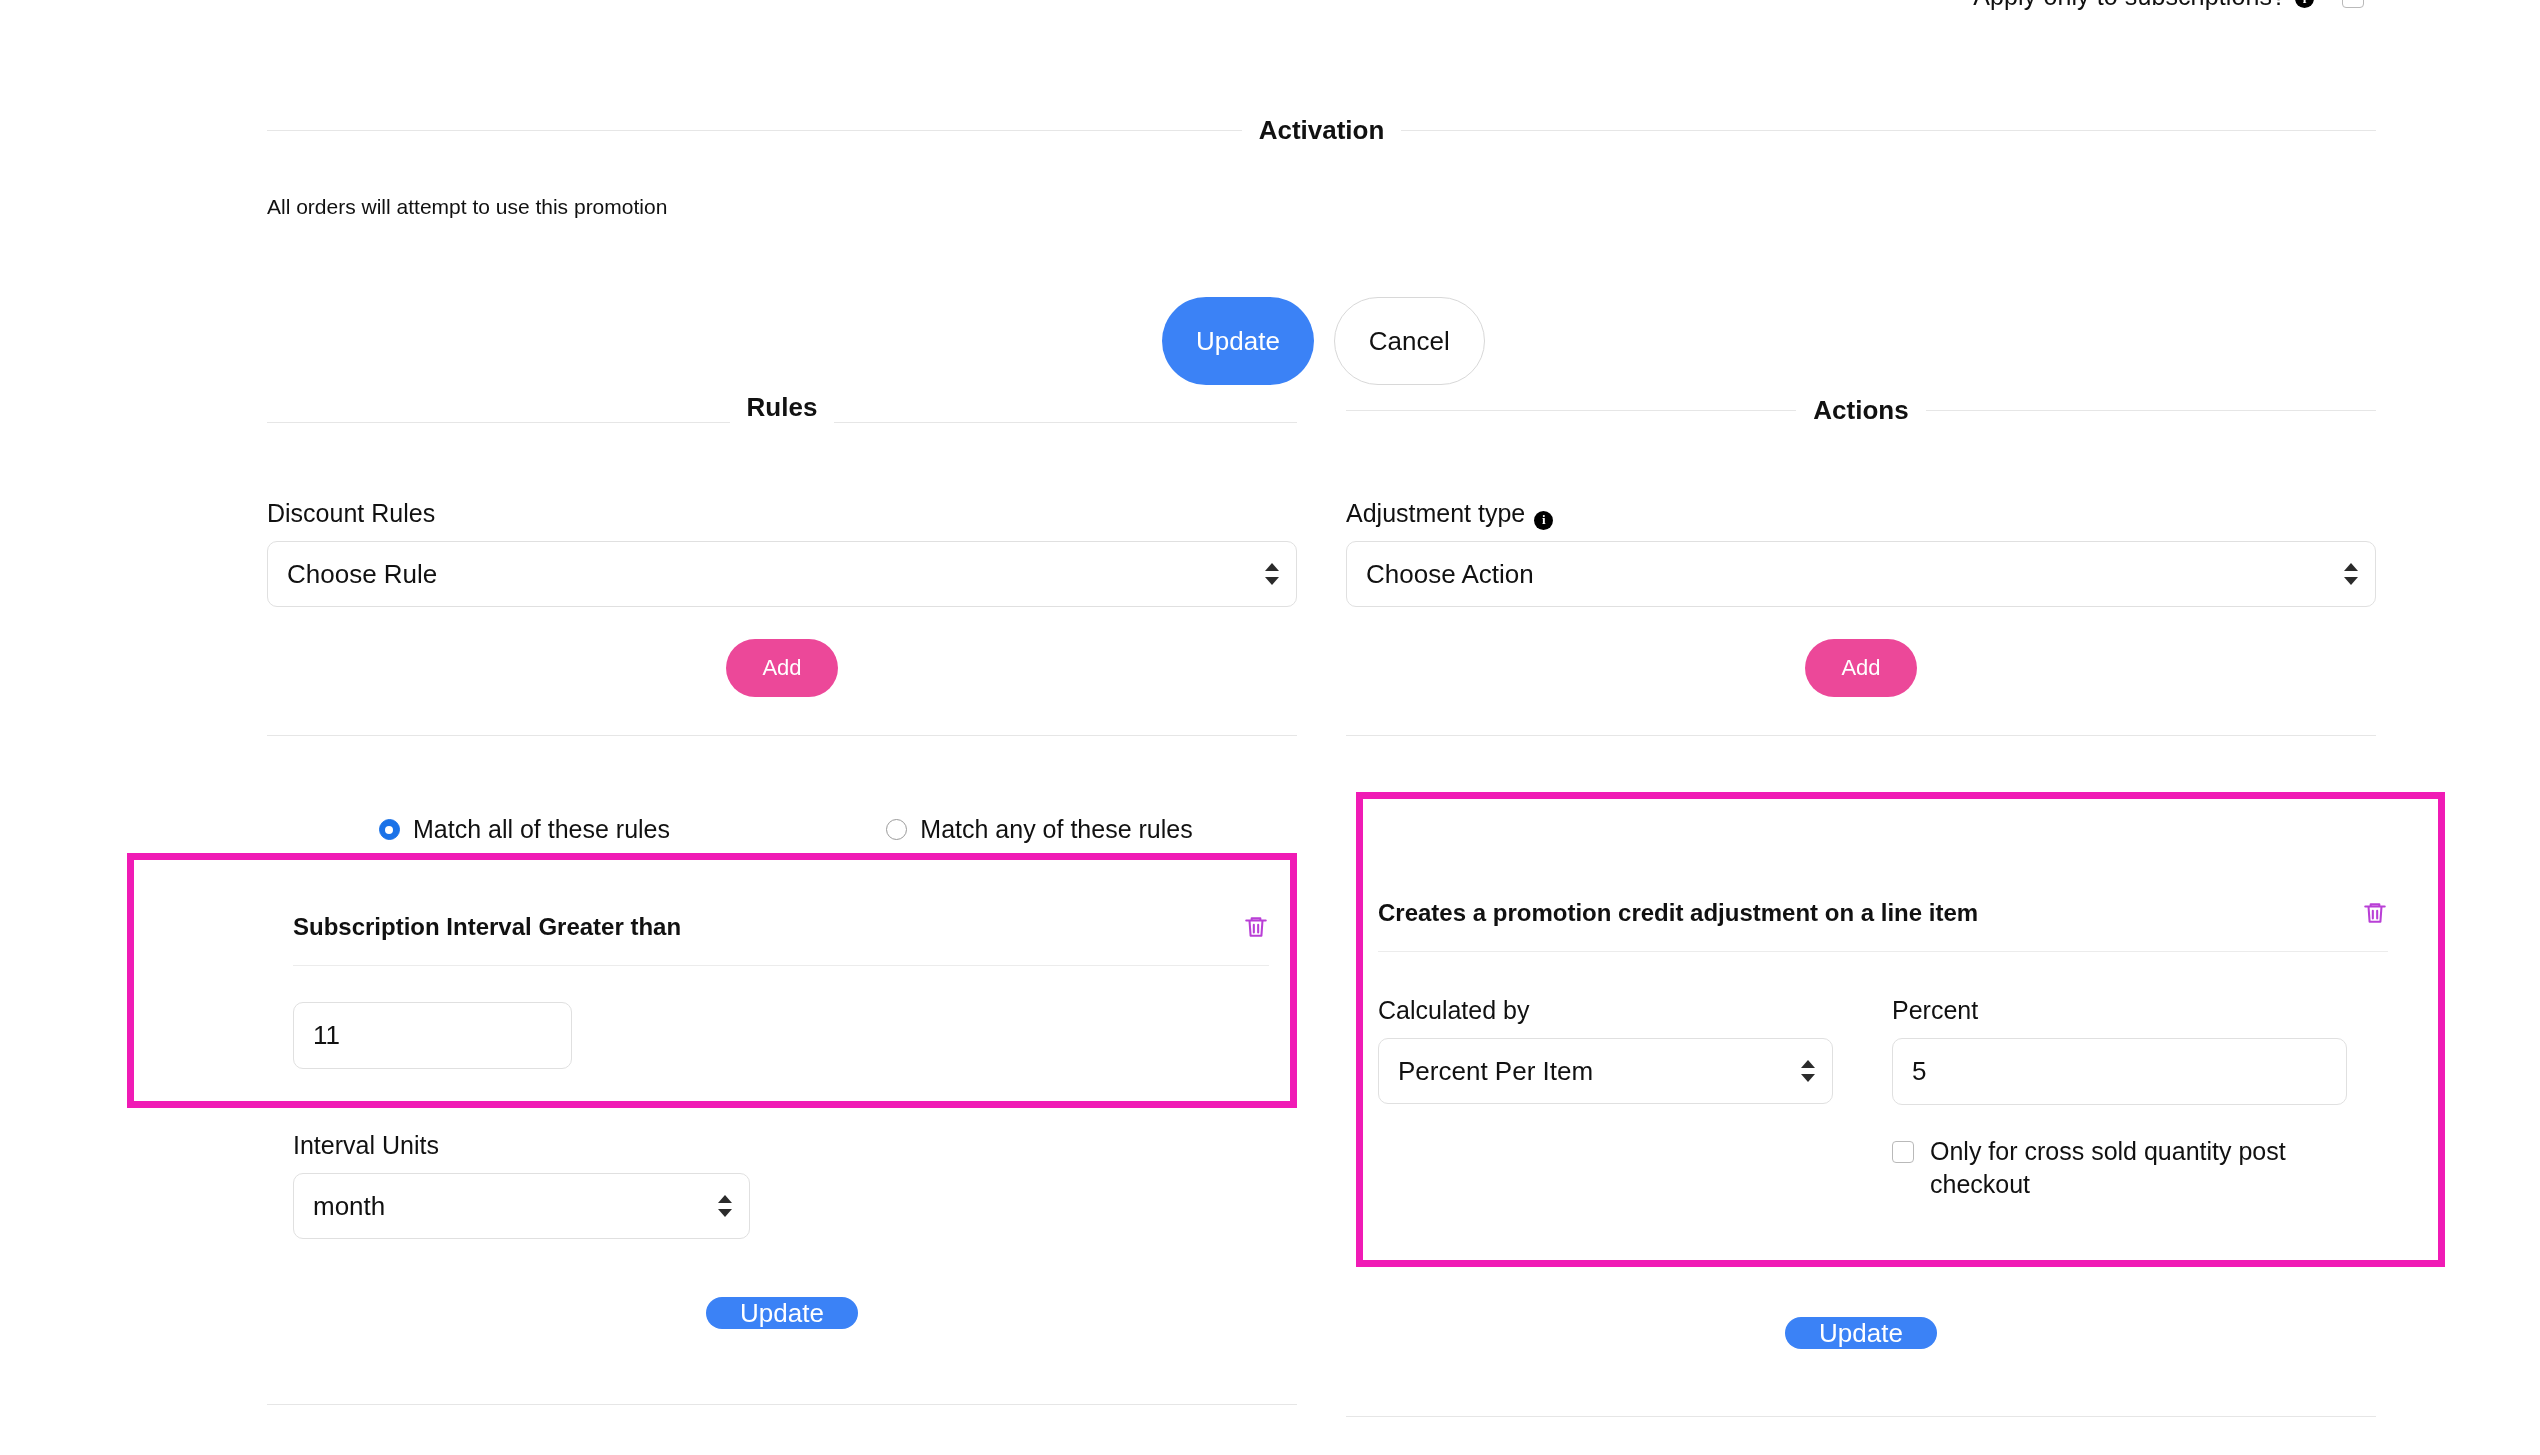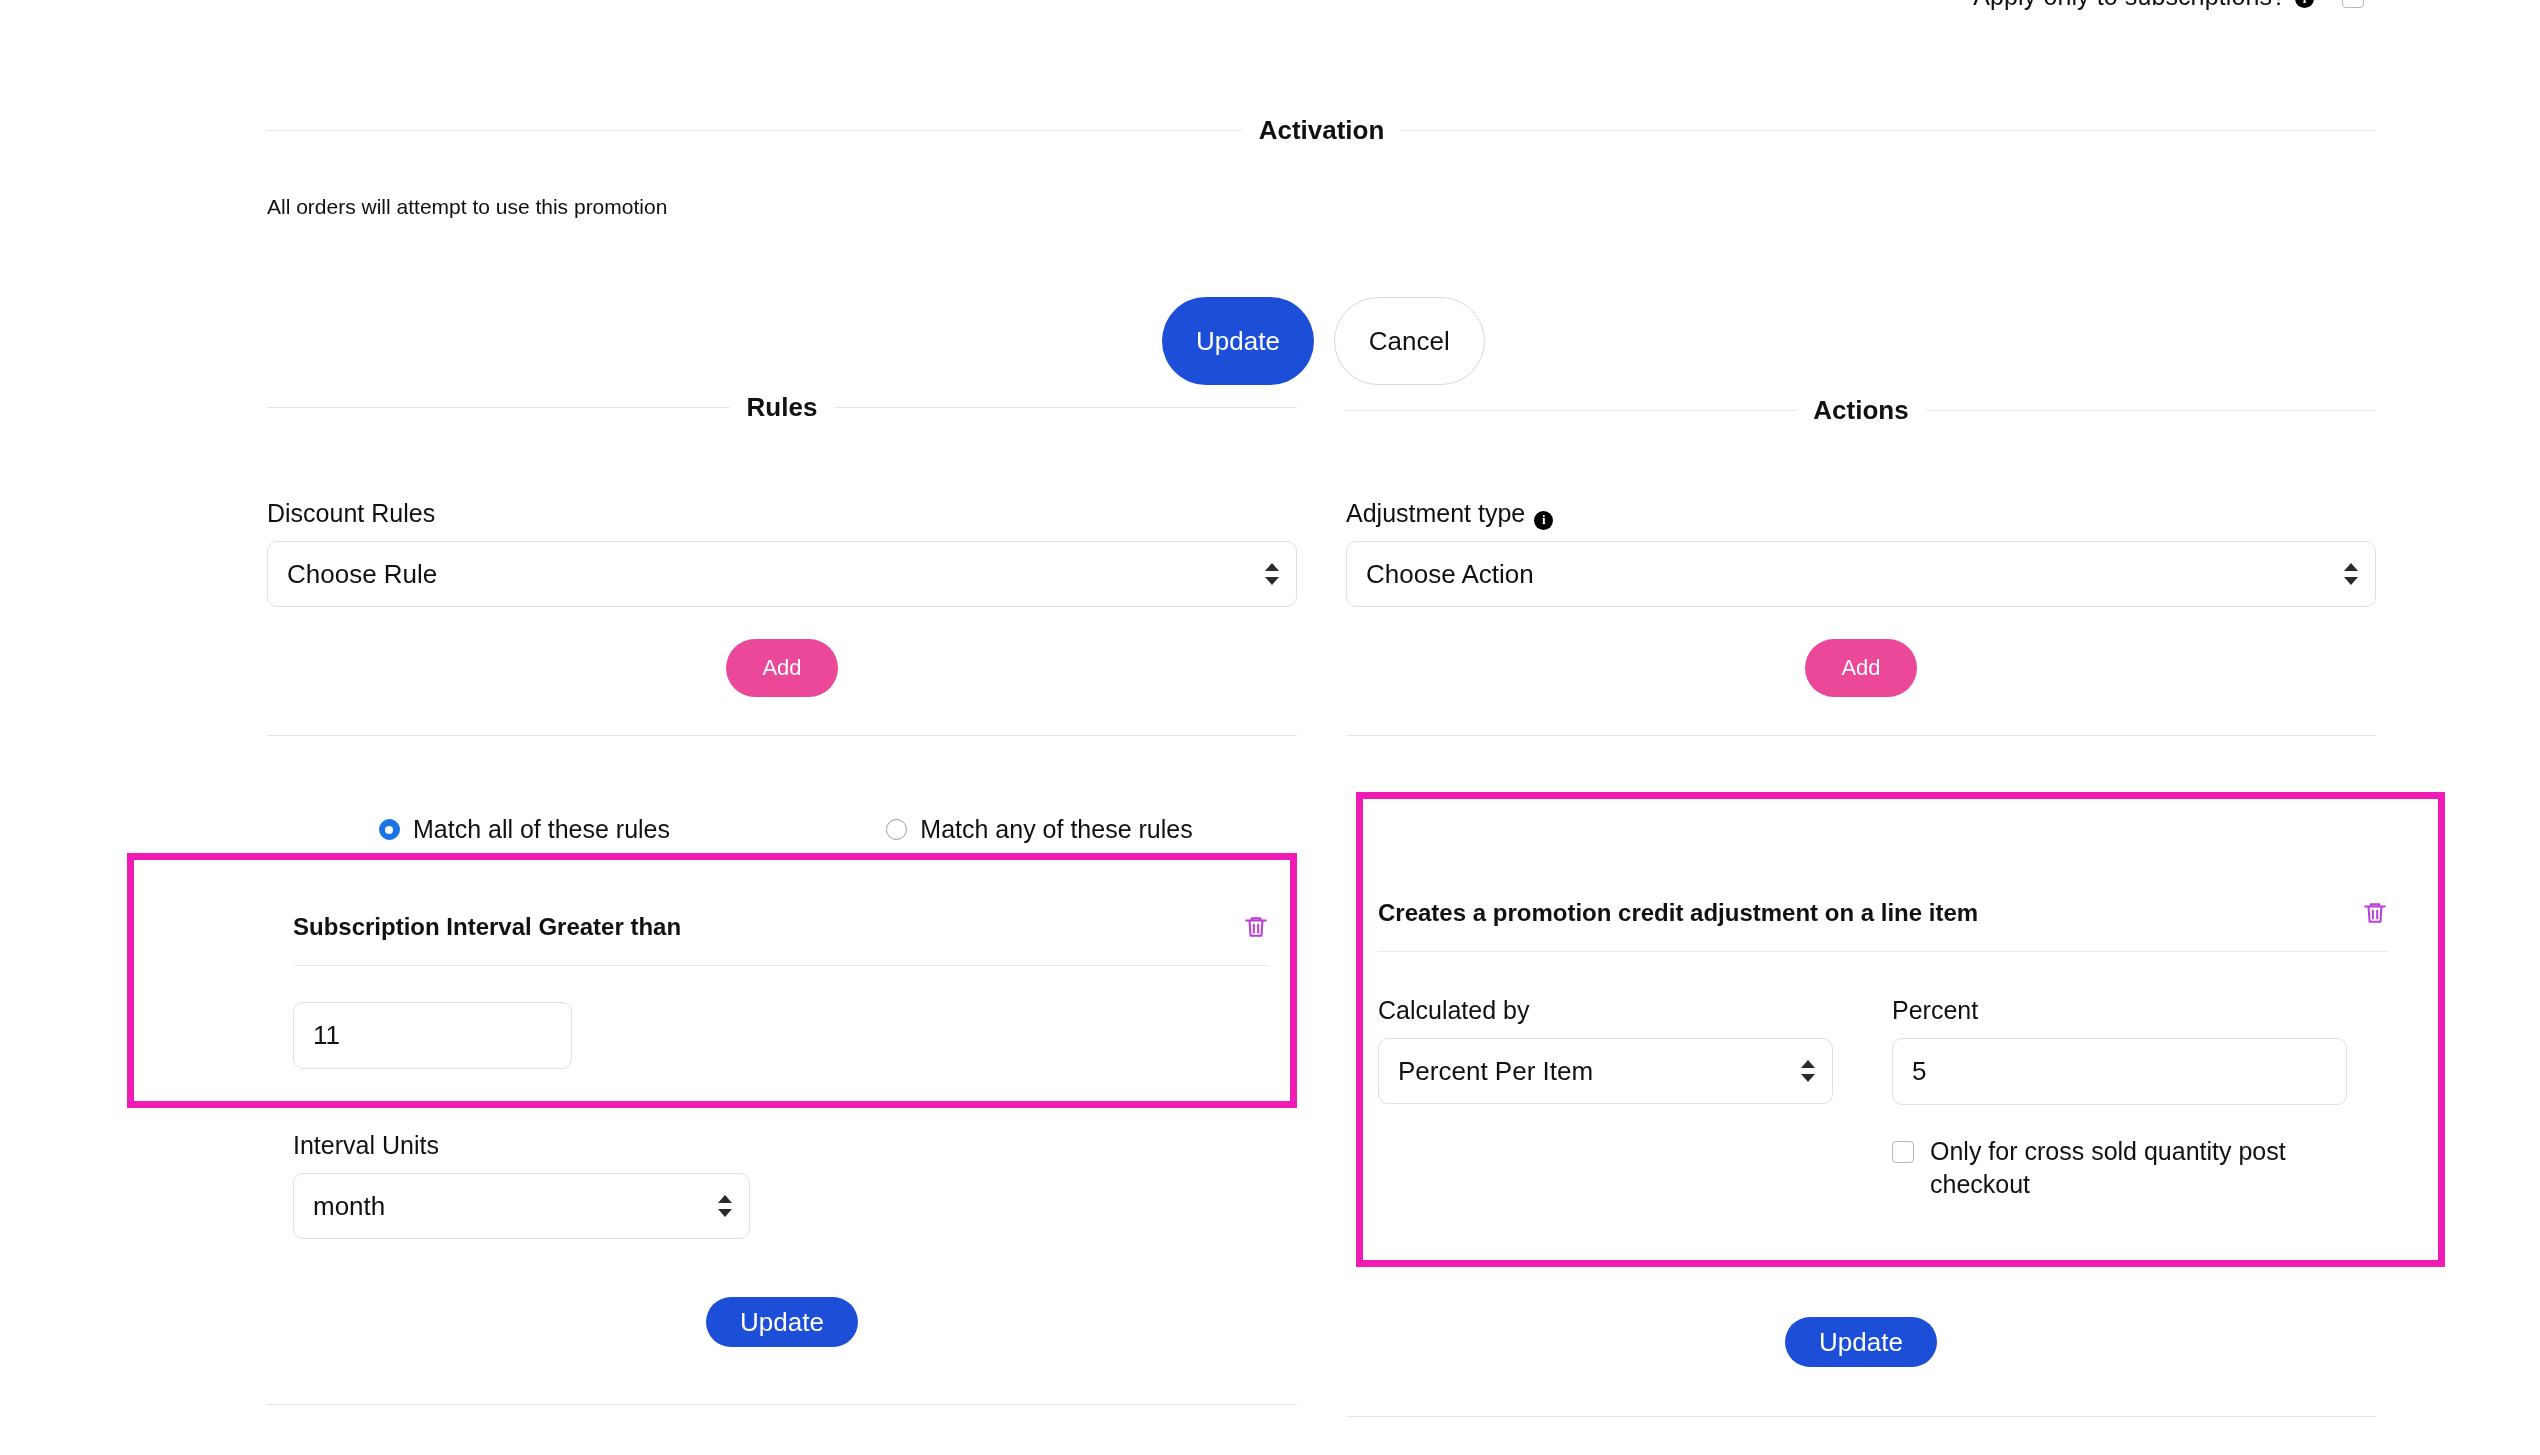--- a/index.html
+++ b/index.html
@@ -99,23 +99,23 @@
     align-items: center;
     justify-content: center;
     border-radius: 989px;
     font-size: 26px;
     font-family: "Liberation Sans", sans-serif;
     cursor: pointer;
     border: none;
     line-height: 1;
   }
   .btn-primary {
-    background: #1d4ed8;
+    background: #3b82f6;
     color: #fff;
-    padding: 12px 34px;
+    padding: 3px 34px;
   }
   .btn-ghost {
     background: #fff;
     color: #111;
     border: 1.5px solid #d8d8d8;
     padding: 30px 34px;
   }
   .btn-add {
     background: #ec4899;
     color: #fff;
@@ -253,21 +253,21 @@
     <span class="line"></span>
   </div>
 
   <div class="lead" style="left:267px; top:195px;">All orders will attempt to use this promotion</div>
 
   <div style="position:absolute; left:1162px; top:297px; display:flex; gap:20px;">
     <button class="btn btn-primary">Update</button>
     <button class="btn btn-ghost">Cancel</button>
   </div>
 
-  <div class="section-hd" style="left:267px; top:392px; width:1030px;">
+  <div class="section-hd" style="left:267px; top:392px; width:1030px;align-items:flex-end;">
     <span class="line"></span>
     <span class="txt">Rules</span>
     <span class="line"></span>
   </div>
 
   <div class="section-hd" style="left:1346px; top:383px; width:1030px;margin-top:12px;">
     <span class="line"></span>
     <span class="txt">Actions</span>
     <span class="line"></span>
   </div>

